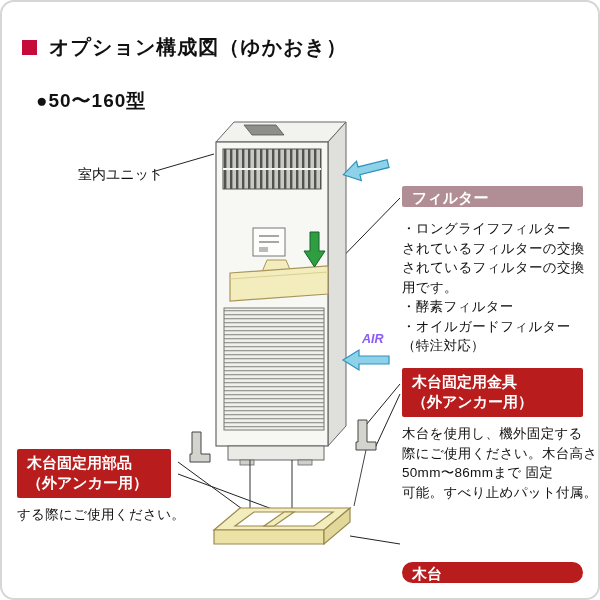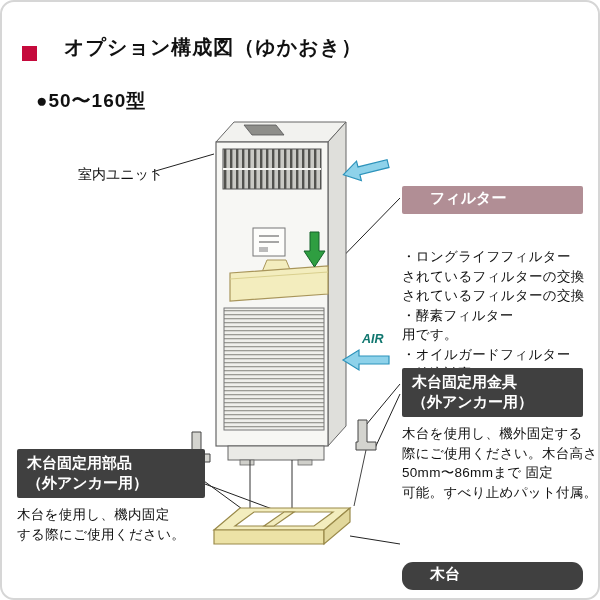--- a/index.html
+++ b/index.html
@@ -11,58 +11,58 @@
     border-radius:14px;
     overflow:hidden;
     box-sizing:border-box;
     font-family:"Liberation Sans","DejaVu Sans",sans-serif;
     color:#111;
   }
   svg.diagram { position:absolute; left:0; top:0; }
 
   .title-row {
     position:absolute; left:20px; top:32px;
-    display:flex; align-items:flex-end; gap:27px;
+    display:flex; align-items:center; gap:12px;
   }
   .title-square {
     width:15px; height:15px; background:#c50a3c; display:inline-block; flex:0 0 auto;
   }
   .page-title {
     margin:0; font-size:20px; font-weight:bold; letter-spacing:1px; white-space:nowrap;
   }
   .subtitle {
     position:absolute; left:34px; top:86px;
     font-size:19px; font-weight:bold; letter-spacing:1px;
   }
   .plain-label {
     position:absolute; font-size:14px; white-space:nowrap;
   }
   .indoor-unit-label { left:76px; top:164px; }
   .air-label {
     position:absolute; left:360px; top:330px;
-    font-size:12.5px; font-weight:bold; font-style:italic; color:#0f766e;
+    font-size:12.5px; font-weight:bold; font-style:italic; color:#8b5cf6;
   }
   .hdr {
     position:absolute; box-sizing:border-box;
     color:#fff; font-weight:bold; font-size:15px;
     border-radius:2px; white-space:nowrap;
   }
-  .hdr.single { height:28px; line-height:24px; padding:0 28px; }
+  .hdr.single { height:21px; line-height:24px; padding:0 10px; }
   .hdr.double { padding:4px 10px; line-height:1.35; }
   .mauve { background:#b18e95; }
-  .tan   { background:#404040; }
+  .tan   { background:#b91c1c; }
   .filter-hdr { left:400px; top:184px; width:181px; }
   .outer-hdr  { left:400px; top:366px; width:181px; }
-  .inner-hdr  { left:15px;  top:447px; width:188px; }
+  .inner-hdr  { left:15px;  top:447px; width:154px; }
   .base-hdr   { left:400px; top:560px; width:181px;border-radius:11px; }
   .body-text {
     position:absolute; font-size:13.5px; line-height:19.5px;
     letter-spacing:0.3px; white-space:nowrap;
   }
-  .filter-text { left:400px; top:217px;margin-top:28px; }
+  .filter-text { left:400px; top:217px; }
   .outer-text  { left:400px; top:422px; }
   .inner-text  { left:15px;  top:503px; }
 </style>
 </head>
 <body>
 
 <div class="canvas">
 
   <svg class="diagram" width="600" height="600" viewBox="0 0 600 600">
     <defs>
@@ -149,22 +149,22 @@
   <div class="plain-label indoor-unit-label">室内ユニット</div>
 
   <div class="air-label">AIR</div>
 
   <div class="hdr single mauve filter-hdr">フィルター</div>
 
   <div class="body-text filter-text">
     <div>・ロングライフフィルター</div>
     <div>されているフィルターの交換</div>
     <div>されているフィルターの交換</div>
+    <div>用です。</div>
     <div>・酵素フィルター</div>
-    <div>用です。</div>
     <div>・オイルガードフィルター</div>
     <div>（特注対応）</div>
   </div>
 
   <div class="hdr double tan outer-hdr">
     <div>木台固定用金具</div>
     <div>（外アンカー用）</div>
   </div>
 
   <div class="body-text outer-text">
@@ -173,19 +173,18 @@
     <div>50mm〜86mmまで 固定</div>
     <div>可能。すべり止めパット付属。</div>
   </div>
 
   <div class="hdr double tan inner-hdr">
     <div>木台固定用部品</div>
     <div>（外アンカー用）</div>
   </div>
 
   <div class="body-text inner-text">
-    <div>木台を使用し、機内固定</div>
     <div>する際にご使用ください。</div>
   </div>
 
   <div class="hdr single tan base-hdr">木台</div>
 
 </div>
 
 </body></html>

